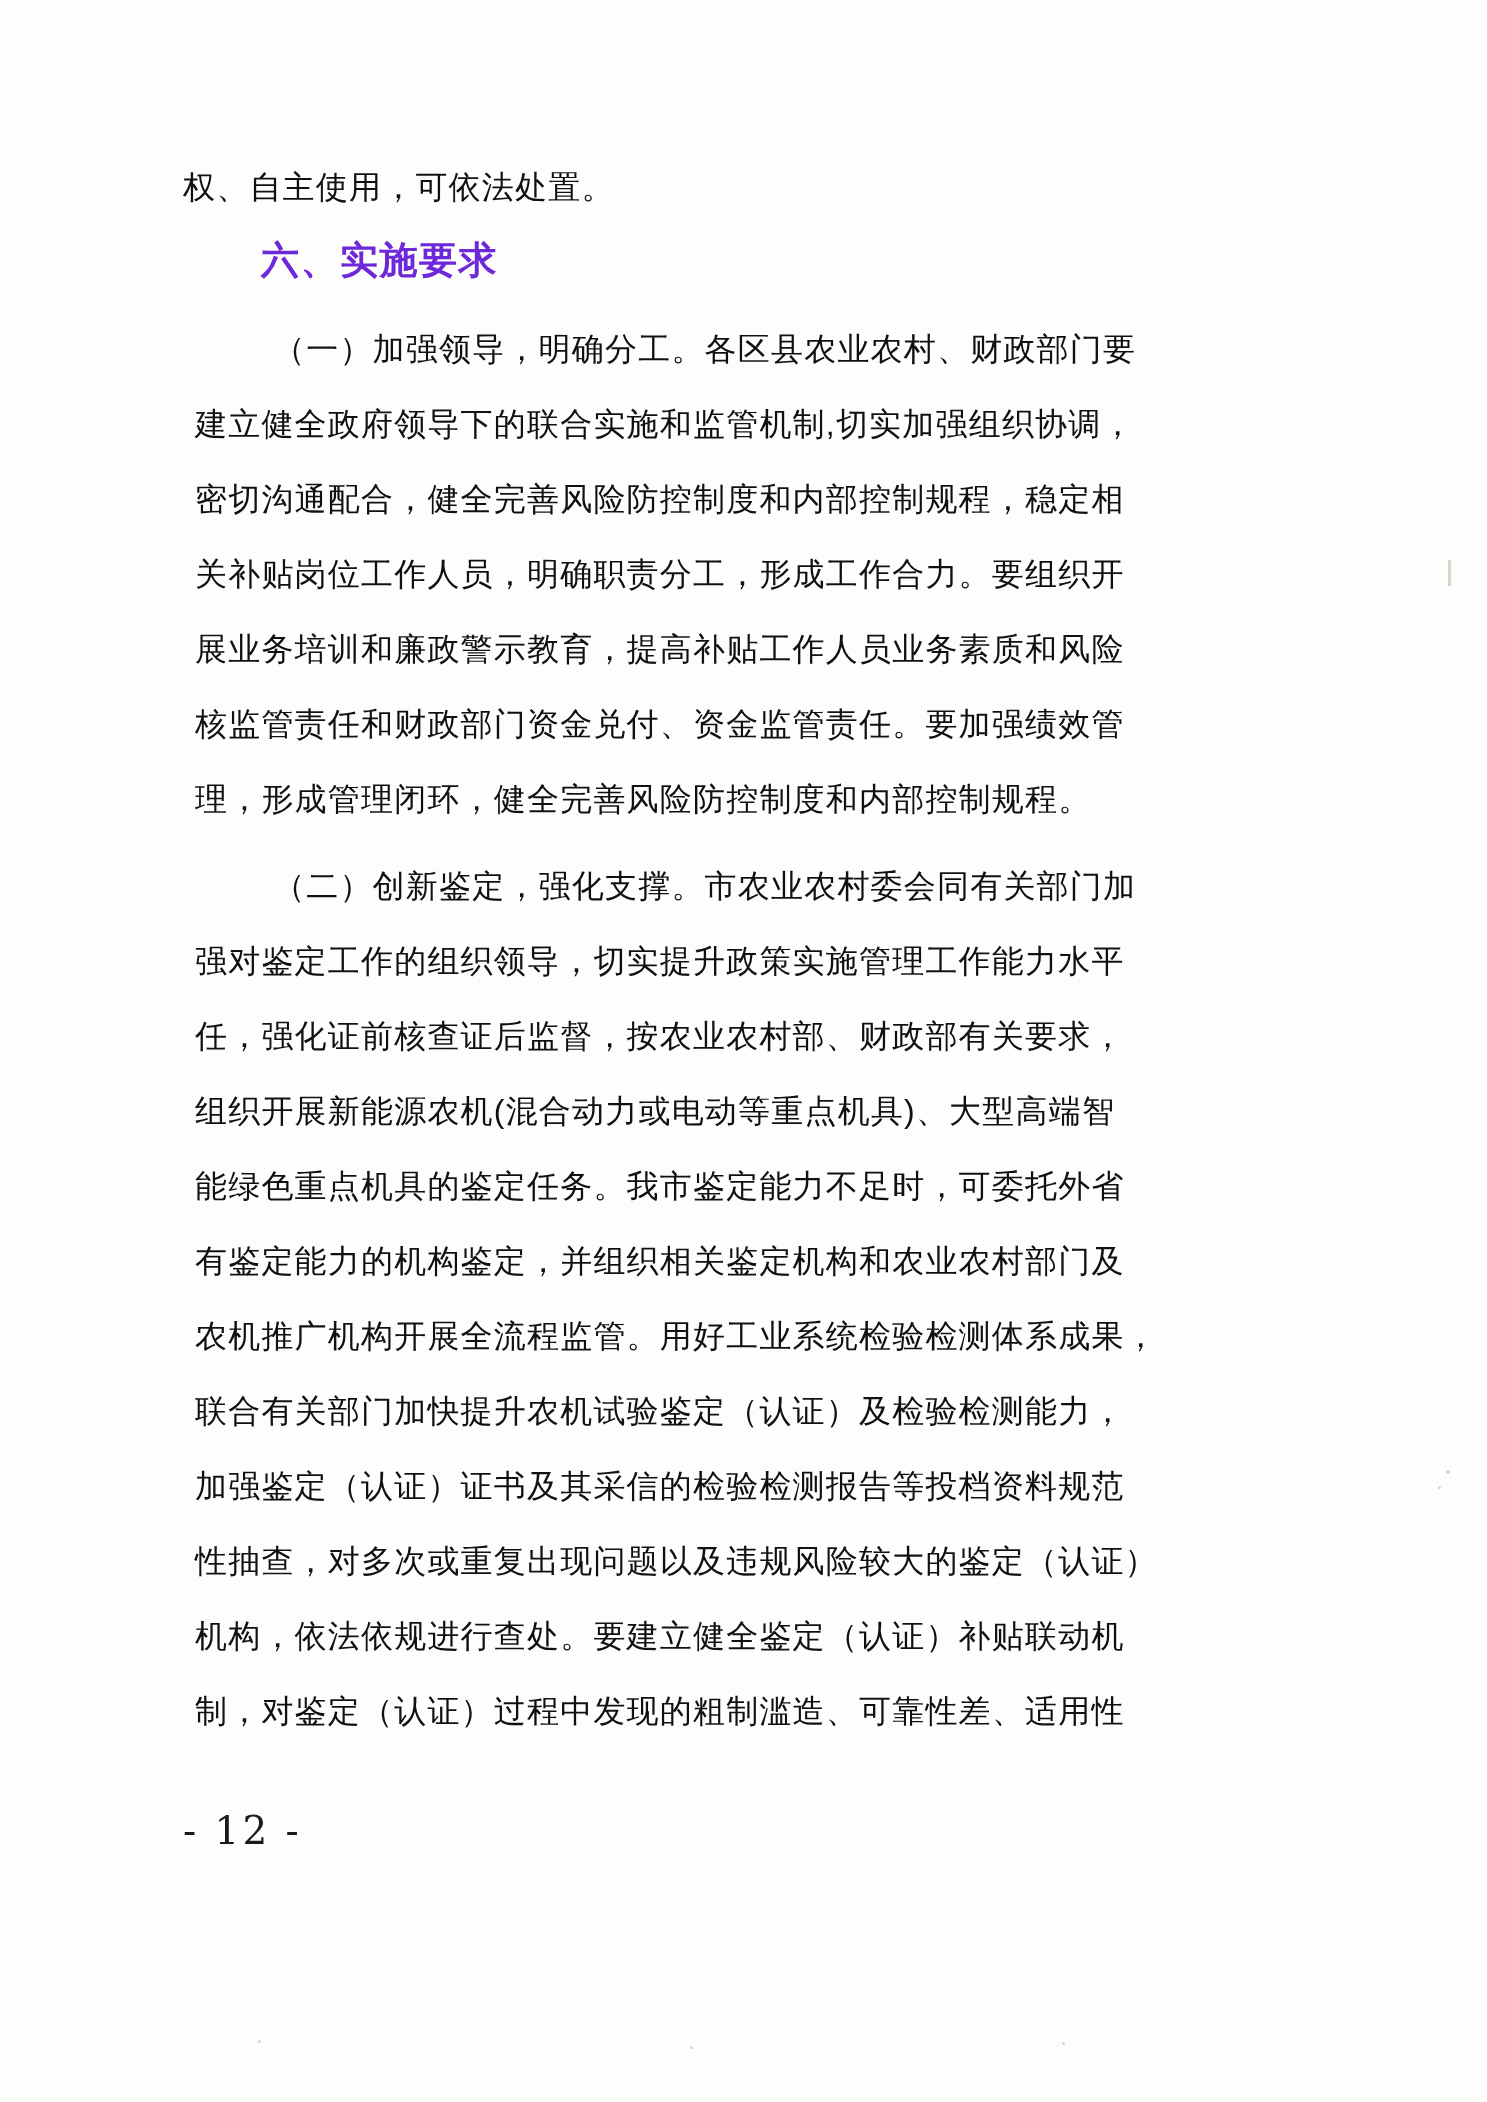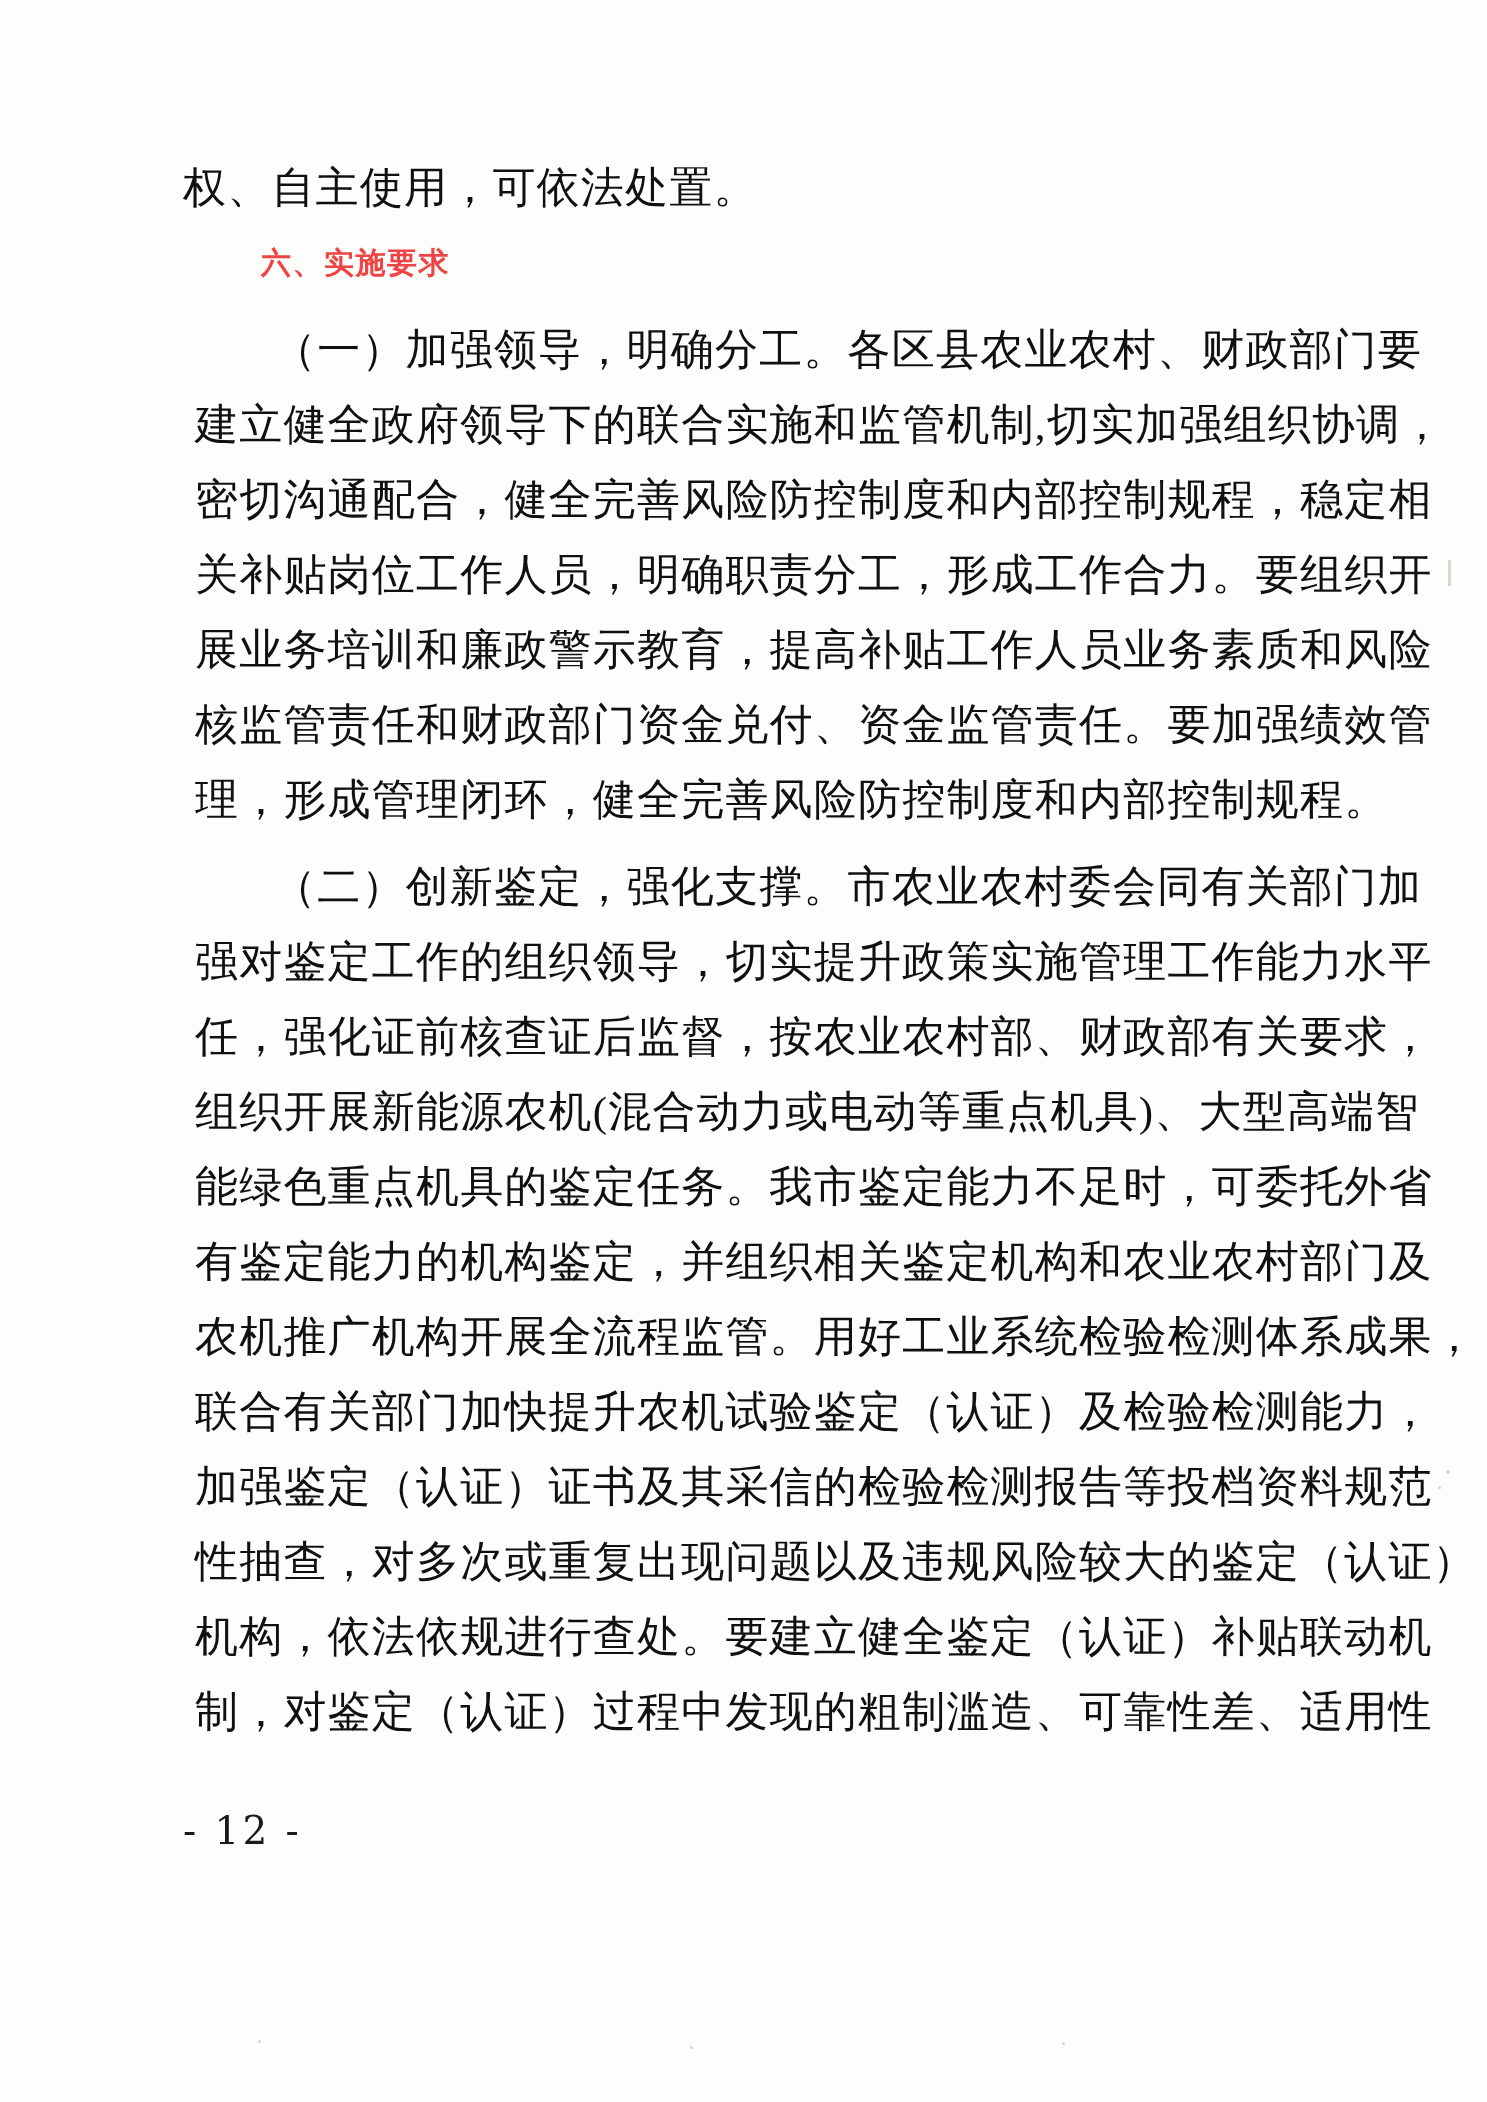--- a/index.html
+++ b/index.html
@@ -22,39 +22,39 @@
     height: 2102px;
     background: #fdfdfb;
   }
   #page-inner {
     position: absolute;
     left: 183px;
     top: 150px;
     width: 1120px;
   }
   .doc-line {
-    font-size: 43px;
+    font-size: 32px;
     line-height: 75px;
     letter-spacing: 1.2px;
     color: #101010;
     white-space: pre;
-    font-family: Liberation Serif, serif;
+    font-family: Liberation Sans, sans-serif;
   }
   .doc-line.indent2 {
     text-indent: 78px;
   }
   .section-heading {
-    font-size: 30px;
+    font-size: 38px;
     line-height: 75px;
     letter-spacing: 1.5px;
     font-weight: bold;
-    color: #ef4444;
+    color: #6d28d9;
     text-indent: 78px;
     white-space: pre;
-    font-family: Liberation Sans, sans-serif;
+    font-family: Liberation Mono, monospace;
   }
   .para-block {
     margin: 12px;
     padding: 0;
   }
   .page-number {
     position: absolute;
     left: 183px;
     top: 1808px;
     width: 1120px;

